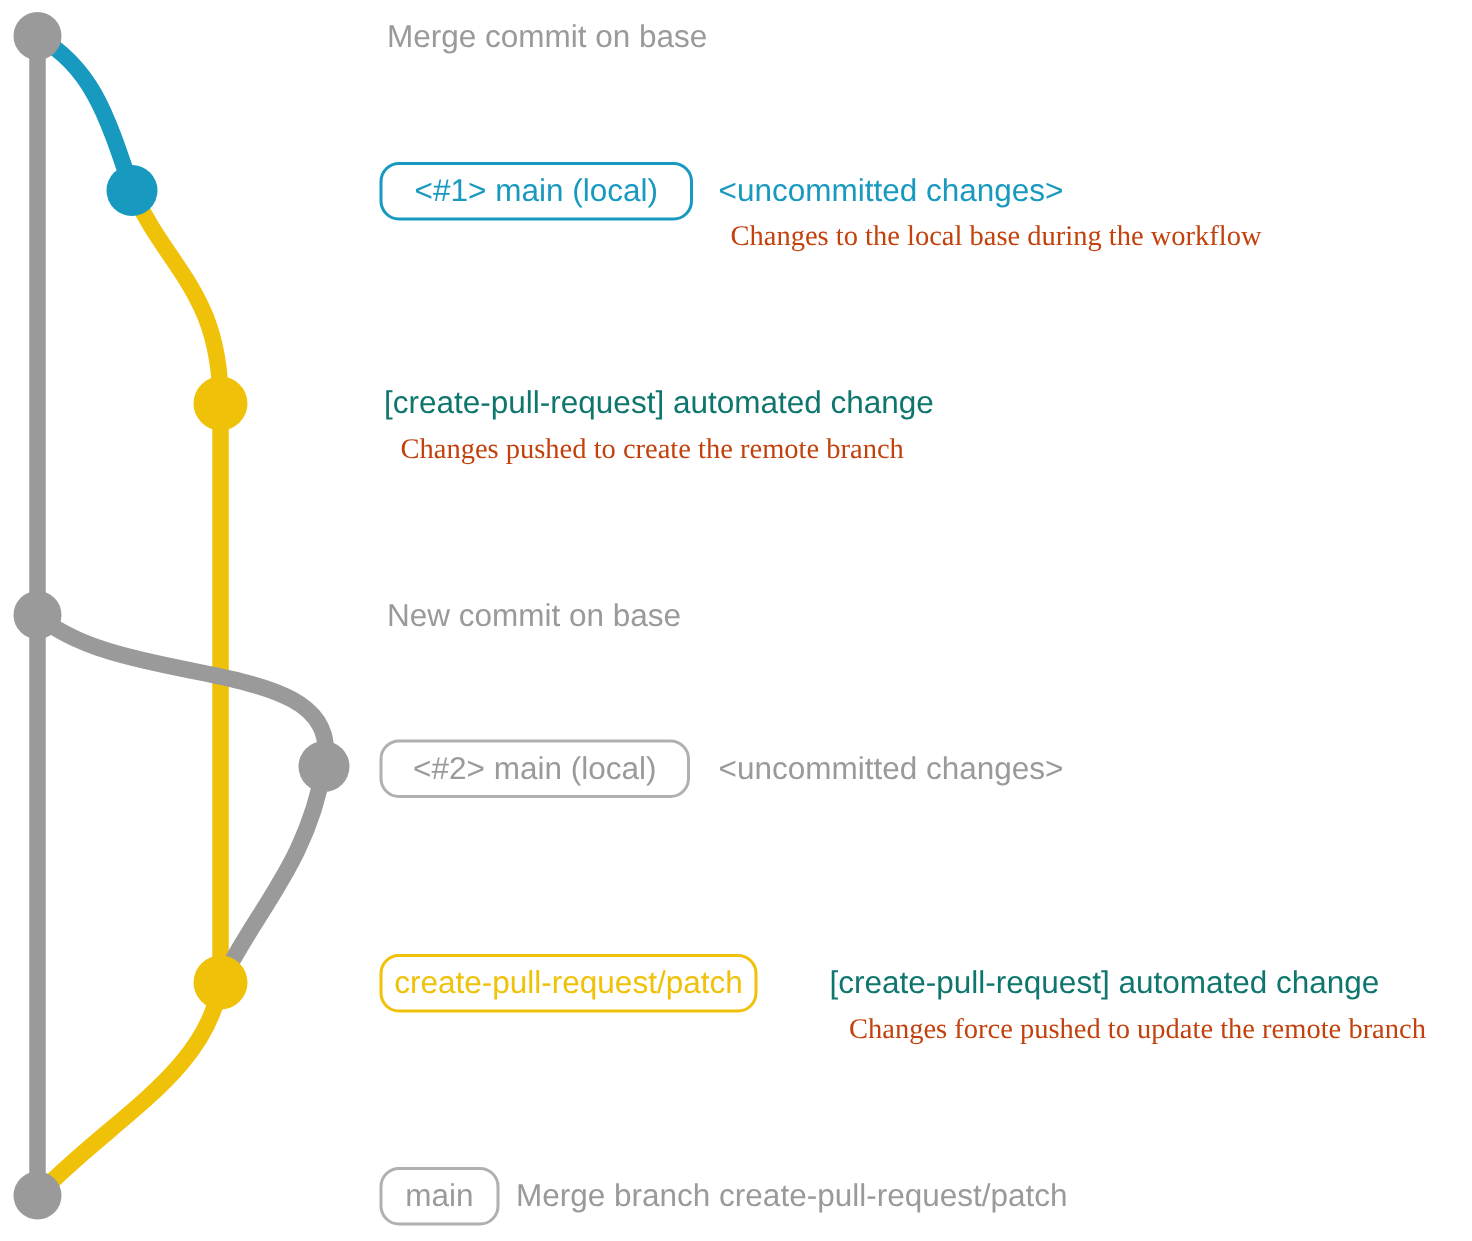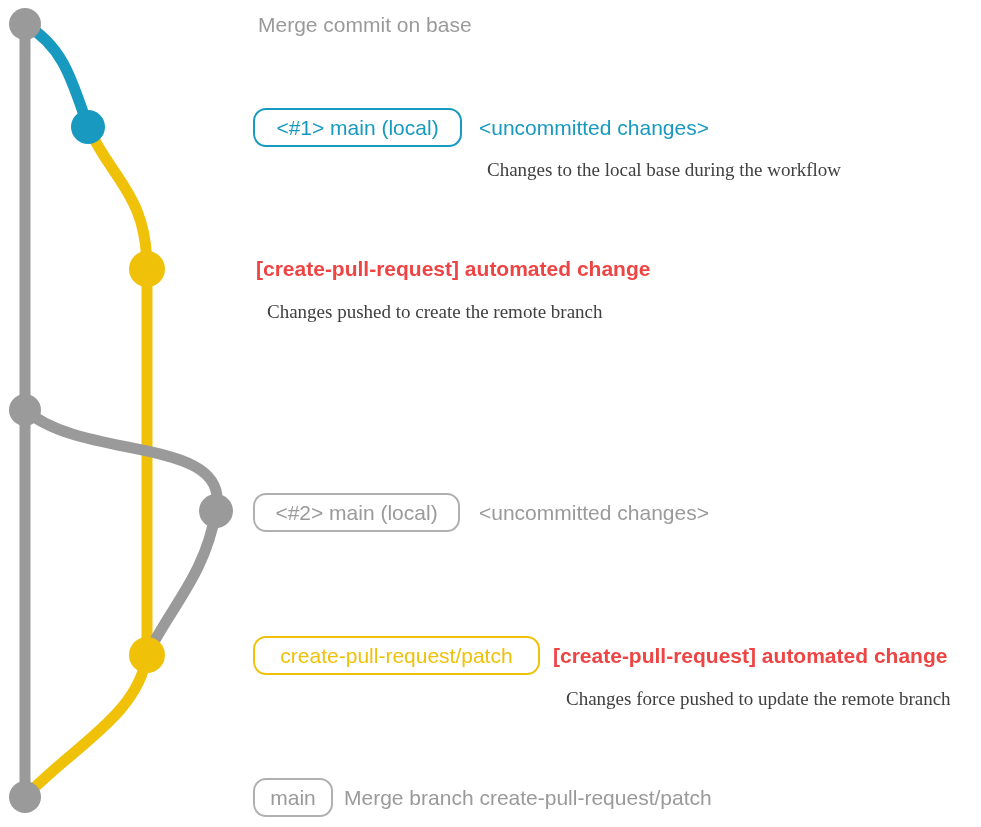--- a/index.html
+++ b/index.html
@@ -14,21 +14,21 @@
   #graph-svg { position: absolute; left: 0; top: 0; }
 
   .msg {
     position: absolute;
     font-size: 21px;
     line-height: 39px;
     white-space: nowrap;
   }
   .c-gray   { color: #9a9a9a; }
   .c-blue   { color: #1899bf; }
-  .c-yellow { color: #ef4444; font-weight: bold; }
+  .c-yellow { color: #0f766e; }
 
   .branch-box {
     position: absolute;
     height: 39px;
     box-sizing: border-box;
     border: 2px solid;
     border-radius: 13px;
     display: flex;
     align-items: center;
     justify-content: center;
@@ -38,23 +38,22 @@
   }
   .b-blue   { border-color: #1899bf; color: #1899bf; }
   .b-gray   { border-color: #b0b0b0; color: #9a9a9a; align-items: center; }
   .b-yellow { border-color: #f0c109; color: #f0c109; }
 
   .note {
     position: absolute;
     font-family: "Liberation Serif", serif;
     font-size: 19px;
     line-height: 21px;
-    color: #404040;
+    color: #c2410c;
     white-space: nowrap;
-    margin-top: 12px;
   }
 </style>
 </head>
 <body>
 
 <div id="canvas">
 
   <svg id="graph-svg" width="250" height="827" viewBox="0 0 250 827">
 
     <path d="M 25 24 L 25 797" stroke="#9a9a9a" stroke-width="11" fill="none"></path>
@@ -84,27 +83,28 @@
 
   <div class="branch-box b-blue" style="left:253px; top:108px; width:209px;">
     <span>&lt;#1&gt; main (local)</span>
   </div>
   <div class="msg c-blue" style="left:479px; top:108px;">&lt;uncommitted changes&gt;</div>
   <div class="note" style="left:487px; top:147px;">Changes to the local base during the workflow</div>
 
   <div class="msg c-yellow" style="left:256px; top:249px;">[create-pull-request] automated change</div>
   <div class="note" style="left:267px; top:289px;">Changes pushed to create the remote branch</div>
 
+  <div class="msg c-gray" style="left:258px; top:391px;">New commit on base</div>
 
   <div class="branch-box b-gray" style="left:253px; top:493px; width:207px;">
     <span>&lt;#2&gt; main (local)</span>
   </div>
   <div class="msg c-gray" style="left:479px; top:493px;">&lt;uncommitted changes&gt;</div>
 
-  <div class="branch-box b-yellow" style="left:253px; top:636px; width:287px;">
+  <div class="branch-box b-yellow" style="left:253px; top:636px; width:252px;">
     <span>create-pull-request/patch</span>
   </div>
   <div class="msg c-yellow" style="left:553px; top:636px;">[create-pull-request] automated change</div>
   <div class="note" style="left:566px; top:676px;">Changes force pushed to update the remote branch</div>
 
   <div class="branch-box b-gray" style="left:253px; top:778px; width:80px;">
     <span>main</span>
   </div>
   <div class="msg c-gray" style="left:344px; top:778px;">Merge branch create-pull-request/patch</div>
 

